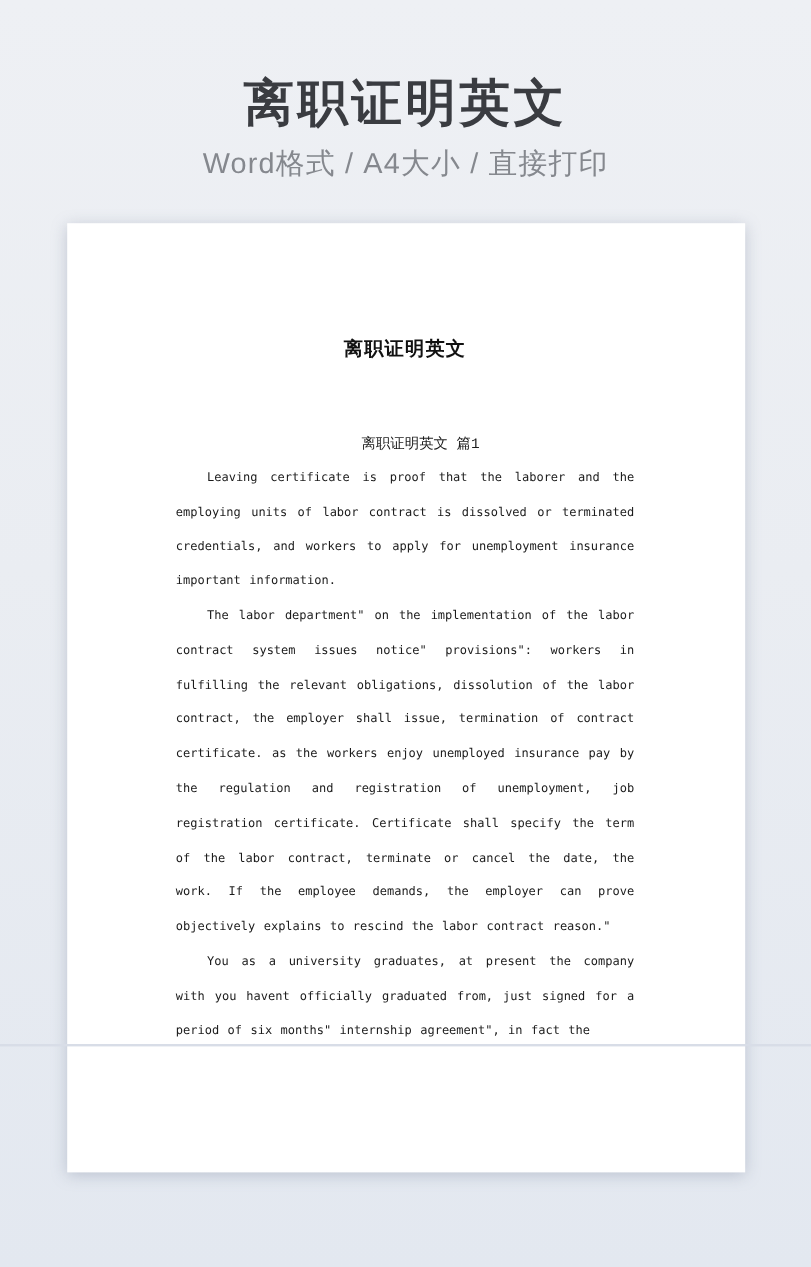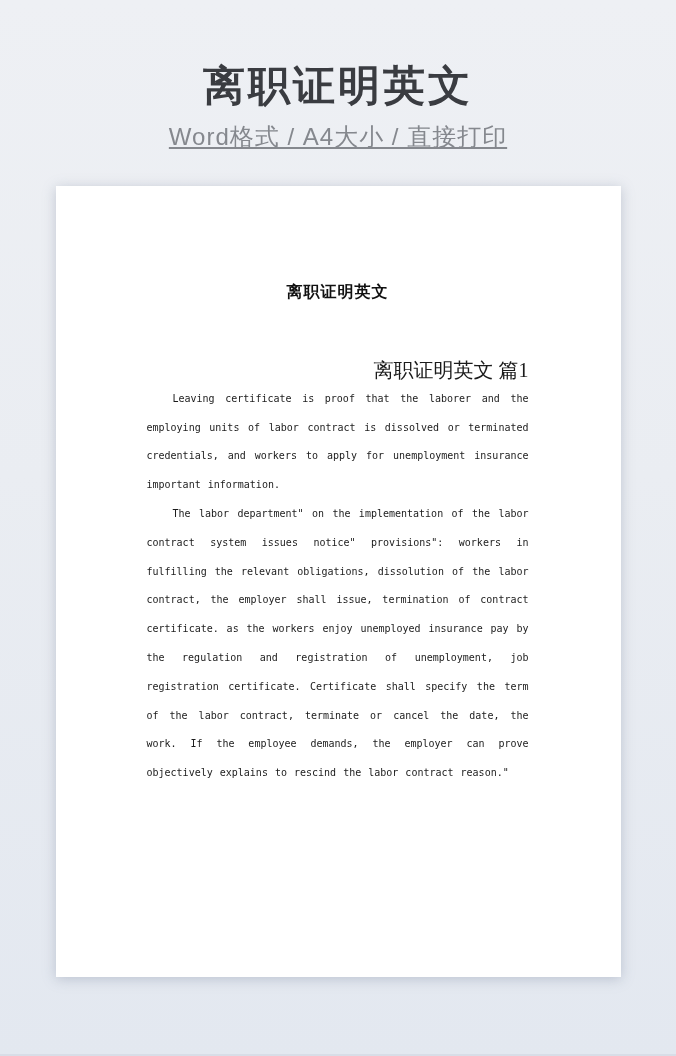--- a/index.html
+++ b/index.html
@@ -9,41 +9,40 @@
   body {
     width: 676px;
     height: 1056px;
     overflow: hidden;
     background: linear-gradient(180deg, #eef0f4 0%, #eaedf2 45%, #e3e8f0 100%);
     font-family: "Liberation Sans", sans-serif;
   }
   .canvas {
     position: relative;
     width: 676px;
-    height: 1056px;
+    height: 872px;
   }
   .hero {
     text-align: center;
     padding-top: 60px;
   }
   .hero h1 {
     margin: 0;
     font-size: 42px;
     line-height: 52px;
     font-weight: 700;
     color: #3a3c41;
     letter-spacing: 3px;
   }
   .hero .subtitle {
     margin: 10px 0 0 0;
     font-size: 24px;
     line-height: 30px;
     color: #85888e;
     letter-spacing: 1px;
-    text-decoration: underline;
   }
   .doc-page {
     box-sizing: border-box;
     width: 565px;
     height: 791px;
     margin: 34px auto 0 auto;
     background: #ffffff;
     box-shadow: 0 2px 12px rgba(120, 132, 155, 0.38);
     padding: 94px 92px 0 91px;
   }
@@ -61,23 +60,23 @@
     margin: 0;
     font-family: "DejaVu Sans Mono", "Liberation Mono", monospace;
     font-size: 10px;
     line-height: 28.8px;
     color: #1b1b1b;
     text-align: justify;
     text-indent: 26px;
     word-spacing: 1px;
   }
   .doc-body p.para-heading {
-    font-family: Liberation Serif, serif;
-    font-size: 20px;
-    text-align: right;
+    font-family: Liberation Mono, monospace;
+    font-size: 12px;
+    text-align: center;
     word-spacing: normal;
   }
   .bottom-edge {
     position: absolute;
     left: 0;
     right: 0;
     bottom: 0;
     height: 2px;
     background: #d8dde7;
   }
@@ -91,18 +90,19 @@
     <h1>离职证明英文</h1>
     <p class="subtitle">Word格式 / A4大小 / 直接打印</p>
   </header>
 
   <div class="doc-page">
     <h2 class="doc-title">离职证明英文</h2>
     <div class="doc-body">
         <p class="para-heading">离职证明英文 篇1</p>
         <p>Leaving certificate is proof that the laborer and the employing units of labor contract is dissolved or terminated credentials, and workers to apply for unemployment insurance important information.</p>
         <p>The labor department" on the implementation of the labor contract system issues notice" provisions": workers in fulfilling the relevant obligations, dissolution of the labor contract, the employer shall issue, termination of contract certificate. as the workers enjoy unemployed insurance pay by the regulation and registration of unemployment, job registration certificate. Certificate shall specify the term of the labor contract, terminate or cancel the date, the work. If the employee demands, the employer can prove objectively explains to rescind the labor contract reason."</p>
+        <p>You as a university graduates, at present the company with you havent officially graduated from, just signed for a period of six months" internship agreement", in fact the</p>
       </div>
   </div>
 
   <div class="bottom-edge"></div>
 
 </div>
 
 </body></html>

